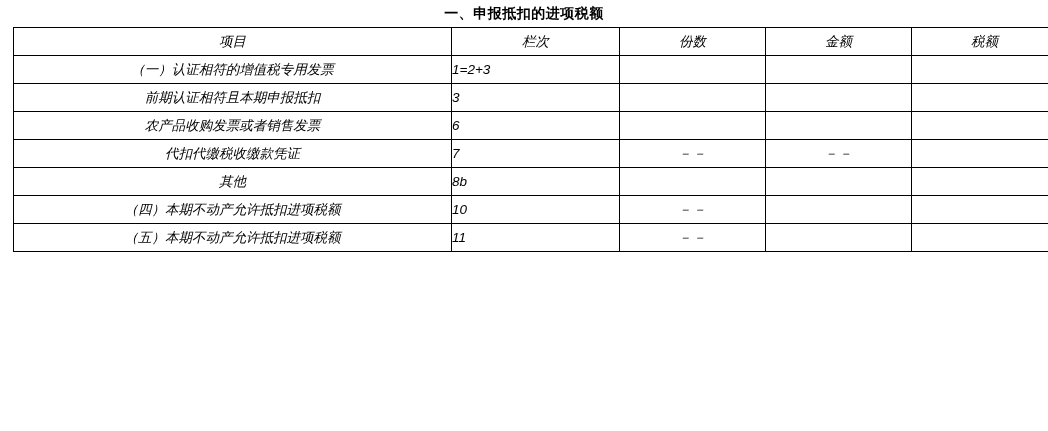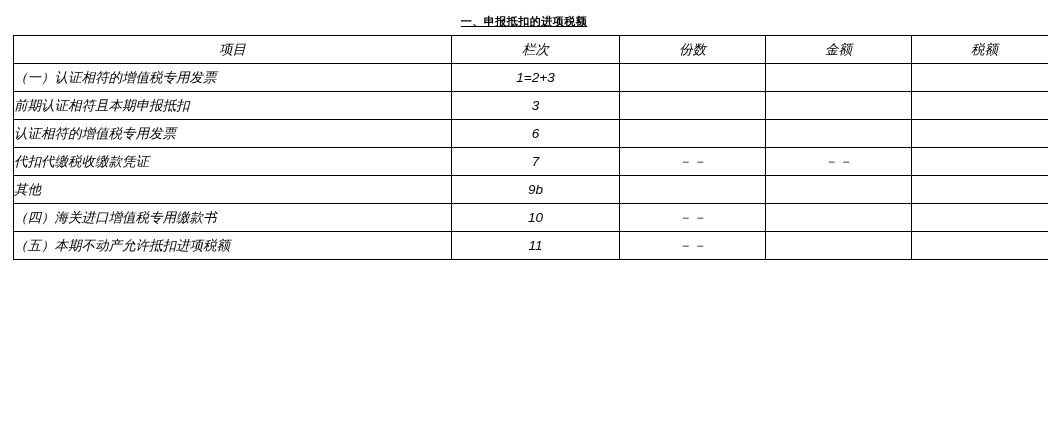--- a/index.html
+++ b/index.html
@@ -15,27 +15,26 @@
     overflow: hidden;
   }
   .page {
     position: relative;
     width: 1048px;
     height: 431px;
     box-sizing: border-box;
   }
   .doc-title {
     text-align: center;
-    font-size: 11px;
+    font-size: 14px;
     font-weight: bold;
     line-height: 22px;
-    padding-top: 10px;
+    padding-top: 2px;
     padding-bottom: 3px;
     letter-spacing: 0.5px;
-    text-decoration: underline;
   }
   table.tax-table {
     border-collapse: collapse;
     width: 1044px;
     margin-left: 13px;
     table-layout: fixed;
     font-style: italic;
   }
   table.tax-table td, table.tax-table th {
     border: 1px solid #000000;
@@ -52,29 +51,29 @@
   .col-amount  { width: 146px; }
   .col-tax     { width: 146px; }
 
   thead td {
     text-align: center;
     height: 46px;
     font-size: 14px;
   }
   .cell-item {
     padding-left: 8px;
-    text-align: left;
+    text-align: center;
     white-space: nowrap;
   }
   .indent-0 { padding-left: 8px; }
   .indent-1 { padding-left: 62px; }
   .indent-2 { padding-left: 112px; }
   .cell-line {
     padding-left: 8px;
-    text-align: center;
+    text-align: left;
     white-space: nowrap;
   }
   .cell-dash {
     text-align: center;
     letter-spacing: 1px;
   }
   .row-highlight td {
     background: #ff0000;
   }
   .row-highlight .cell-item,
@@ -116,42 +115,42 @@
           <td class="cell-dash"></td>
         </tr>
         <tr>
           <td class="cell-item indent-2">前期认证相符且本期申报抵扣</td>
           <td class="cell-line">3</td>
           <td class="cell-dash"></td>
           <td class="cell-dash"></td>
           <td class="cell-dash"></td>
         </tr>
         <tr>
-          <td class="cell-item indent-2">认证相符的增值税专用发票</td>
+          <td class="cell-item indent-2">农产品收购发票或者销售发票</td>
           <td class="cell-line">6</td>
           <td class="cell-dash"></td>
           <td class="cell-dash"></td>
           <td class="cell-dash"></td>
         </tr>
         <tr>
           <td class="cell-item indent-2">代扣代缴税收缴款凭证</td>
           <td class="cell-line">7</td>
           <td class="cell-dash">－－</td>
           <td class="cell-dash">－－</td>
           <td class="cell-dash"></td>
         </tr>
         <tr class="row-highlight">
           <td class="cell-item indent-2">其他</td>
-          <td class="cell-line">9b</td>
+          <td class="cell-line">8b</td>
           <td class="cell-dash"></td>
           <td class="cell-dash"></td>
           <td class="cell-dash"></td>
         </tr>
         <tr>
-          <td class="cell-item indent-0">（四）海关进口增值税专用缴款书</td>
+          <td class="cell-item indent-0">（四）本期不动产允许抵扣进项税额</td>
           <td class="cell-line">10</td>
           <td class="cell-dash">－－</td>
           <td class="cell-dash"></td>
           <td class="cell-dash"></td>
         </tr>
         <tr>
           <td class="cell-item indent-0">（五）本期不动产允许抵扣进项税额</td>
           <td class="cell-line">11</td>
           <td class="cell-dash">－－</td>
           <td class="cell-dash"></td>

